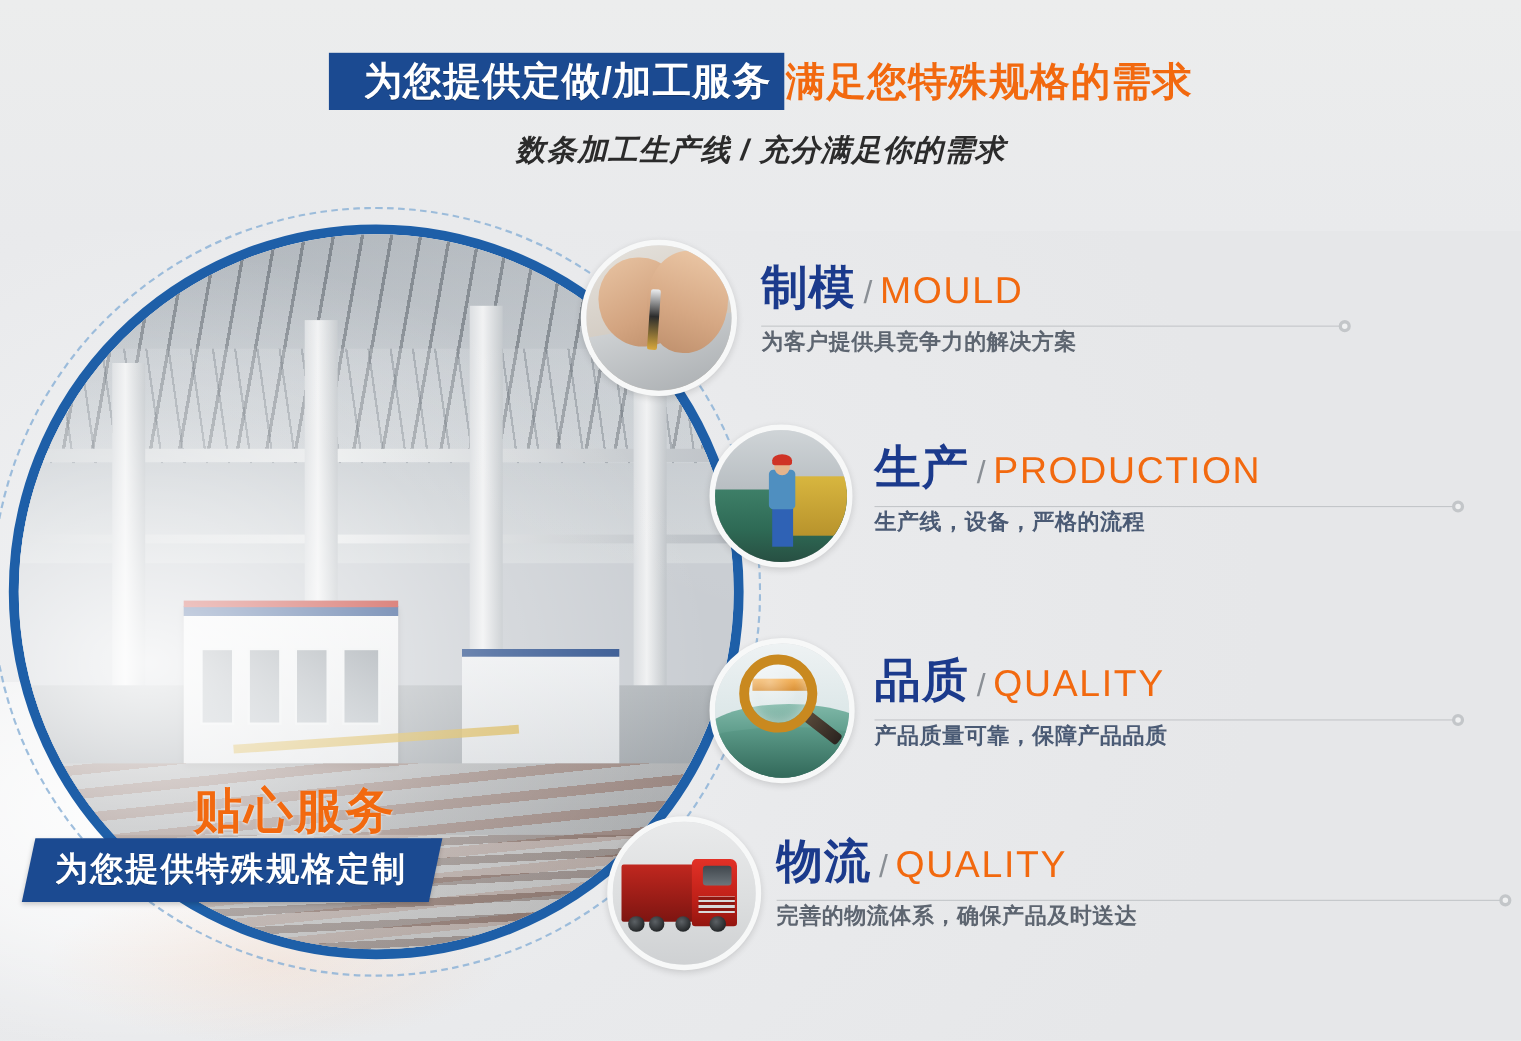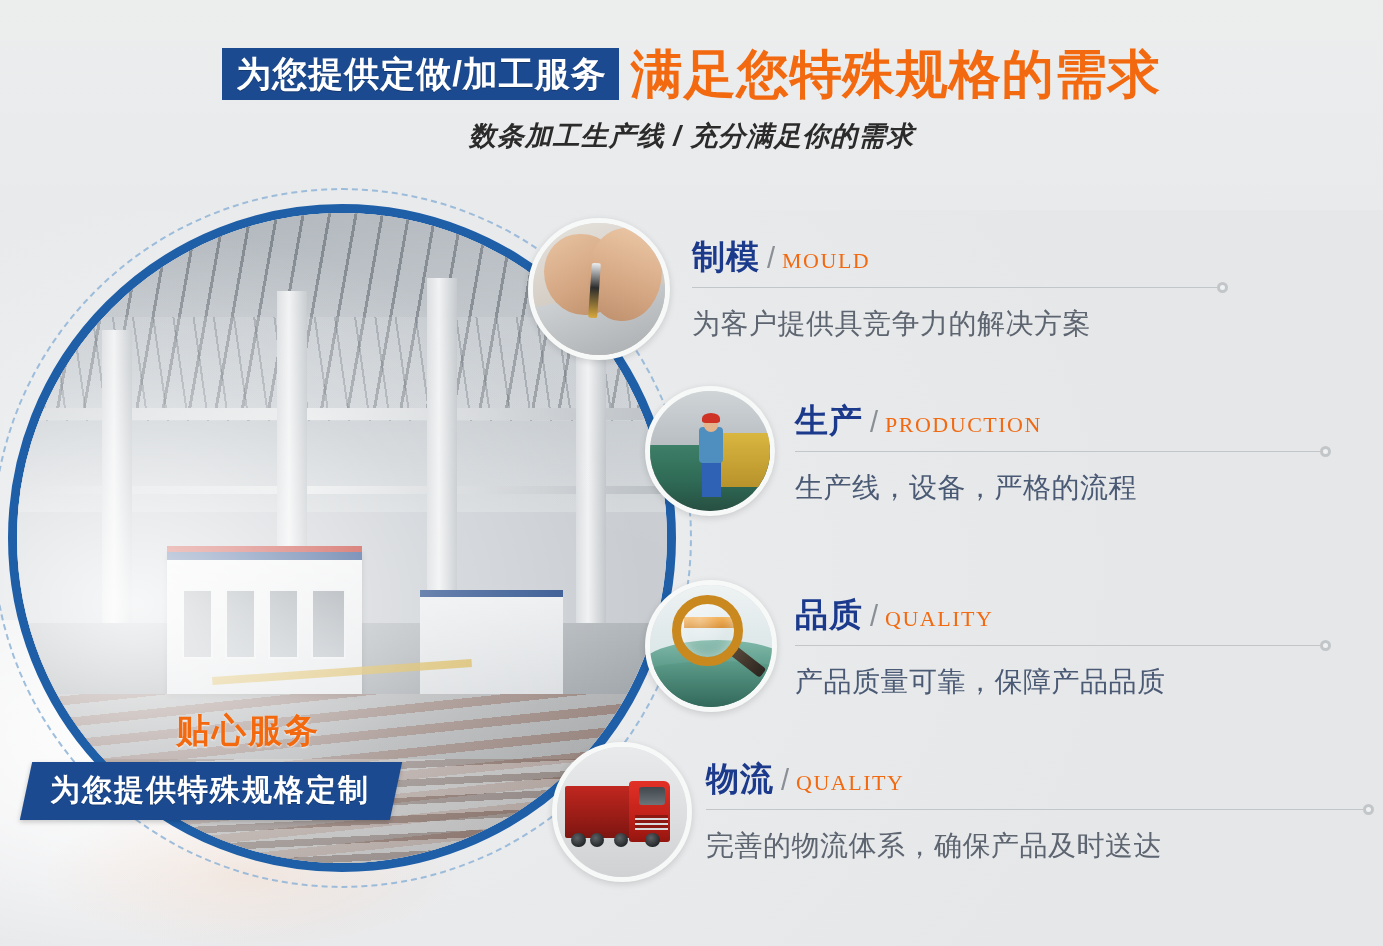--- a/index.html
+++ b/index.html
@@ -55,31 +55,31 @@
     display: inline-flex;
     align-items: stretch;
     height: 52px;
   }
   .headline-tag {
     background: #1b4a91;
     color: #ffffff;
     font-size: 35px;
     font-weight: bold;
     line-height: 52px;
-    padding: 0 12px 0 14px;
+    padding: 0 12px 0 32px;
     letter-spacing: 1px;
     white-space: nowrap;
     text-shadow: 0 1px 0 rgba(0,0,0,0.25);
   }
   .headline-orange {
     color: #f2690f;
-    font-size: 52px;
+    font-size: 36px;
     font-weight: bold;
     line-height: 52px;
-    padding-left: 12px;
+    padding-left: 1px;
     letter-spacing: 1px;
     white-space: nowrap;
   }
   .subheadline {
     margin-top: 18px;
     font-size: 27px;
     font-weight: bold;
     color: #2b2b2b;
     letter-spacing: 1px;
     font-style: italic;
@@ -194,21 +194,21 @@
     position: absolute; left: 0; top: 0; width: 100%; height: 100%;
     background:
       radial-gradient(ellipse at 18% 60%, rgba(255,255,255,0.85) 0%, rgba(255,255,255,0.25) 42%, rgba(255,255,255,0) 68%),
       linear-gradient(200deg, rgba(255,255,255,0.18) 0%, rgba(255,255,255,0) 40%);
   }
 
   
   .caption-top {
     position: absolute;
     left: 176px; top: 708px;
-    font-size: 34px;
+    font-size: 44px;
     font-weight: bold;
     color: #f2690f;
     letter-spacing: 2px;
     text-shadow: 0 1px 2px rgba(255,255,255,0.8);
   }
   .caption-banner {
     position: absolute;
     left: 26px; top: 762px;
     background: #1b4a91;
     color: #ffffff;
@@ -239,55 +239,55 @@
   }
   .feature-body {
     position: absolute;
   }
   .feature-title {
     white-space: nowrap;
     line-height: 1;
     margin-bottom: 14px;
   }
   .t-cn {
-    font-size: 33px;
+    font-size: 42px;
     font-weight: bold;
     color: #1b3a8c;
     letter-spacing: 1px;
   }
   .t-slash {
     font-size: 29px;
     color: #8a8f95;
     padding: 0 7px;
   }
   .t-en {
-    font-size: 22px;
+    font-size: 34px;
     color: #f2690f;
     letter-spacing: 1.5px;
-    font-family: Liberation Serif, serif;
   }
   .feature-line {
     position: relative;
     height: 1px;
     background: #c3c6c9;
   }
   .feature-dot {
     position: absolute;
     right: -6px; top: -5px;
     width: 11px; height: 11px;
     border-radius: 50%;
     border: 3px solid #c3c6c9;
     background: #f0f1f2;
   }
   .feature-desc {
-    margin-top: 17px;
-    font-size: 28px;
+    margin-top: 0;
+    font-size: 20px;
     color: #5d6570;
     letter-spacing: 0.5px;
     white-space: nowrap;
+    font-weight: bold;
   }
   .feature-desc.tint { color: #4a5a74; }
 
   
   .art-mould { position: absolute; inset: 0; background: linear-gradient(160deg, #e6e3de 0%, #d4cdc4 50%, #bdb4a8 100%); }
   .art-mould .plate { position: absolute; left: -10%; top: 55%; width: 120%; height: 50%; background: linear-gradient(170deg, #cfd2d4 0%, #a9adb0 100%); transform: rotate(-10deg); }
   .art-mould .hand1 { position: absolute; left: 8%; top: 8%; width: 58%; height: 62%; border-radius: 48% 52% 45% 55%; background: linear-gradient(150deg, #e8c4a3 0%, #d3a480 60%, #bb8c68 100%); }
   .art-mould .hand2 { position: absolute; left: 42%; top: 4%; width: 56%; height: 70%; border-radius: 52% 48% 55% 45%; background: linear-gradient(200deg, #edcaa9 0%, #d6a884 58%, #bd8e6b 100%); }
   .art-mould .tool { position: absolute; left: 43%; top: 30%; width: 9px; height: 42%; background: linear-gradient(180deg, #eceef0 0%, #2c2c2c 45%, #d8a83c 100%); border-radius: 2px; transform: rotate(4deg); }
 

